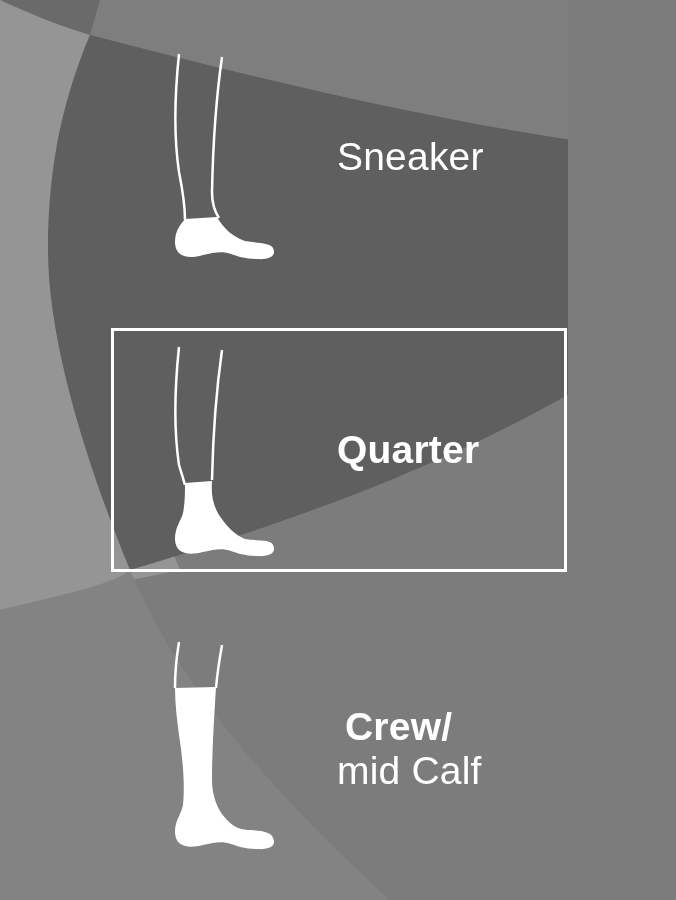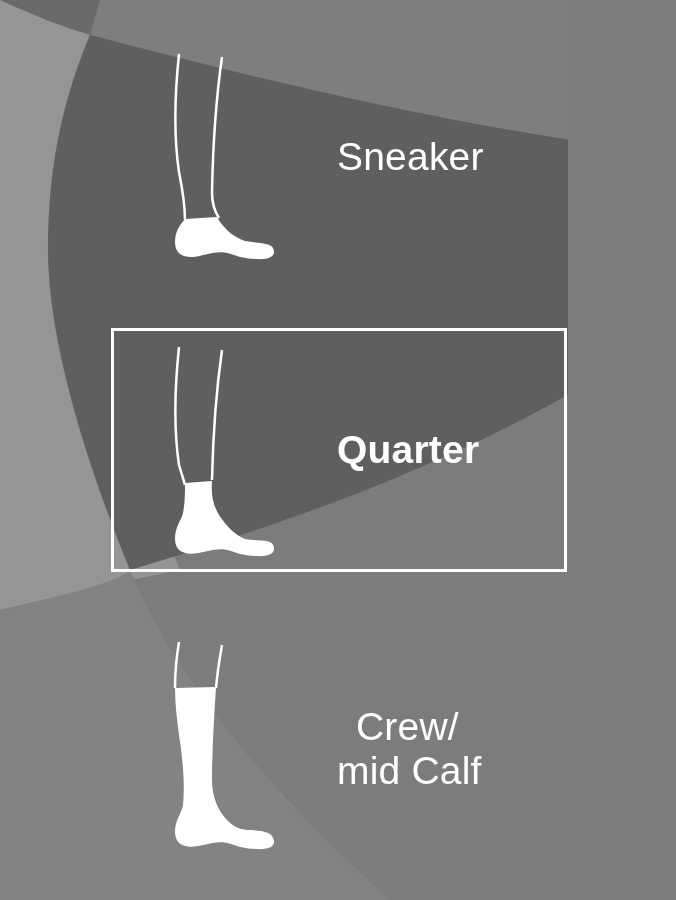--- a/index.html
+++ b/index.html
@@ -45,16 +45,16 @@
     </svg>
     <div class="label" style="left:337px; top:419px;font-weight:bold;">Quarter</div>
   </div>
 
   <div>
     <svg class="leg" style="left:165px; top:640px;" width="120" height="215" viewBox="0 0 120 215">
       <path d="M14,2 C11,20 10,34 10,48" stroke="#fff" stroke-width="2.5" fill="none"></path>
       <path d="M57,5 C54,22 52,36 51,48" stroke="#fff" stroke-width="2.5" fill="none"></path>
       <path d="M10,48 L51,47 C49,80 47,110 47,140 C47,155 52,170 62,180 C70,188 76,190 86,190 C98,191 106,192 108,198 C112,206 104,210 92,209 C80,209 72,206 66,204 C58,201 50,202 38,205 C22,209 10,206 10,192 C10,180 16,175 18,165 C20,145 18,120 14,95 C12,80 10,64 10,48 Z" fill="#fff"></path>
     </svg>
-    <div class="label" style="left:356px; top:696px;">Crew/</div>
+    <div class="label" style="left:345px; top:696px;font-weight:bold;">Crew/</div>
     <div class="label" style="left:337px; top:740px;">mid Calf</div>
   </div>
 </div>
 
 </body></html>

